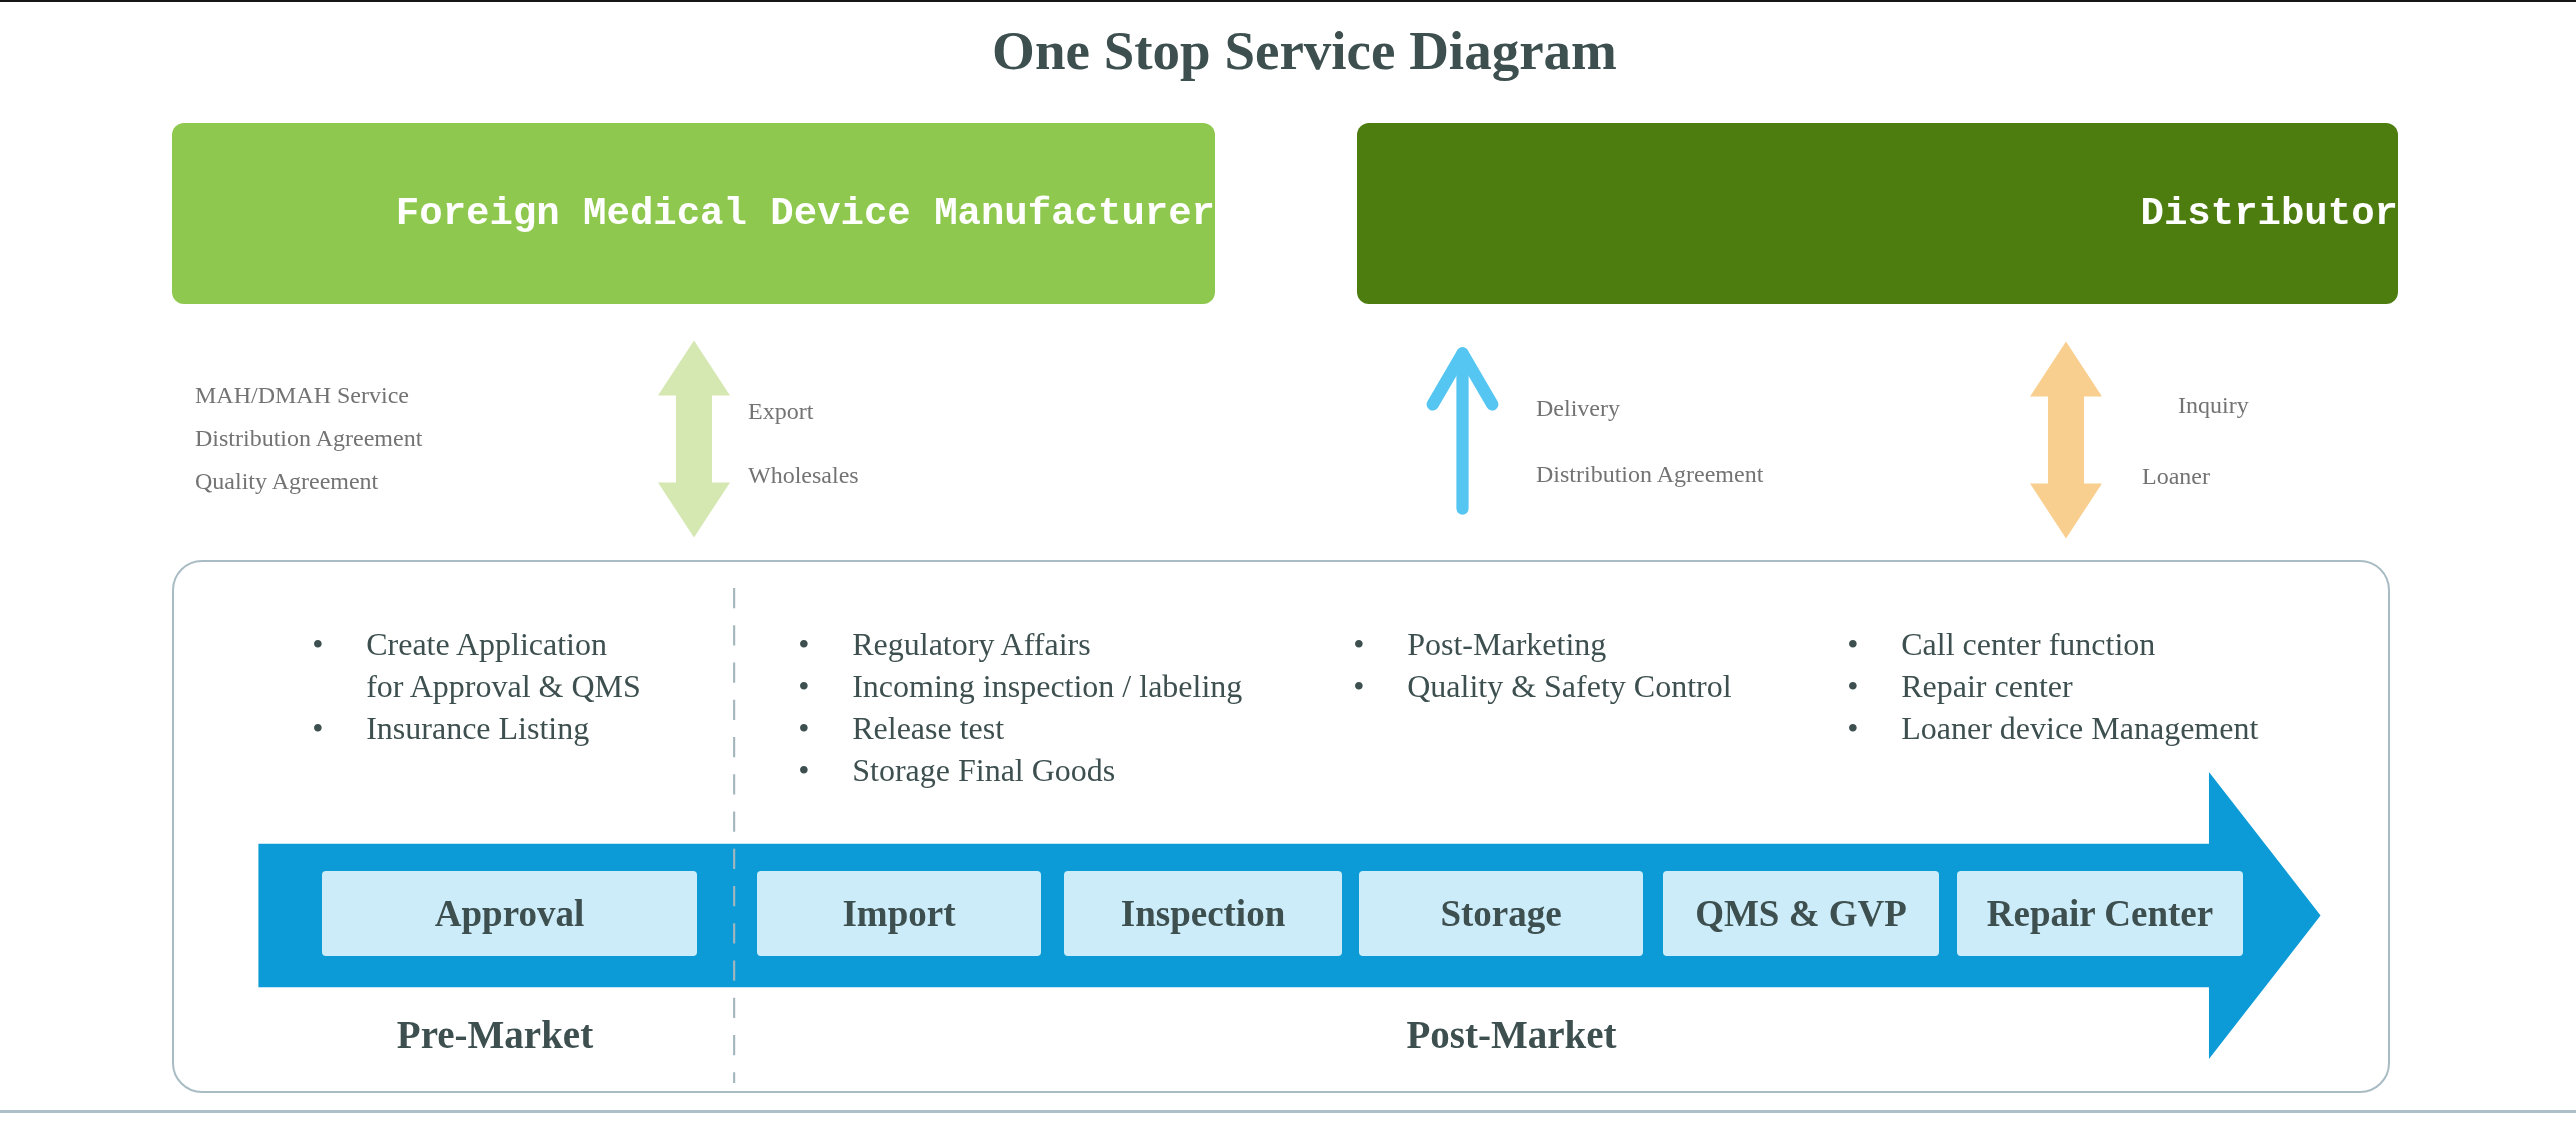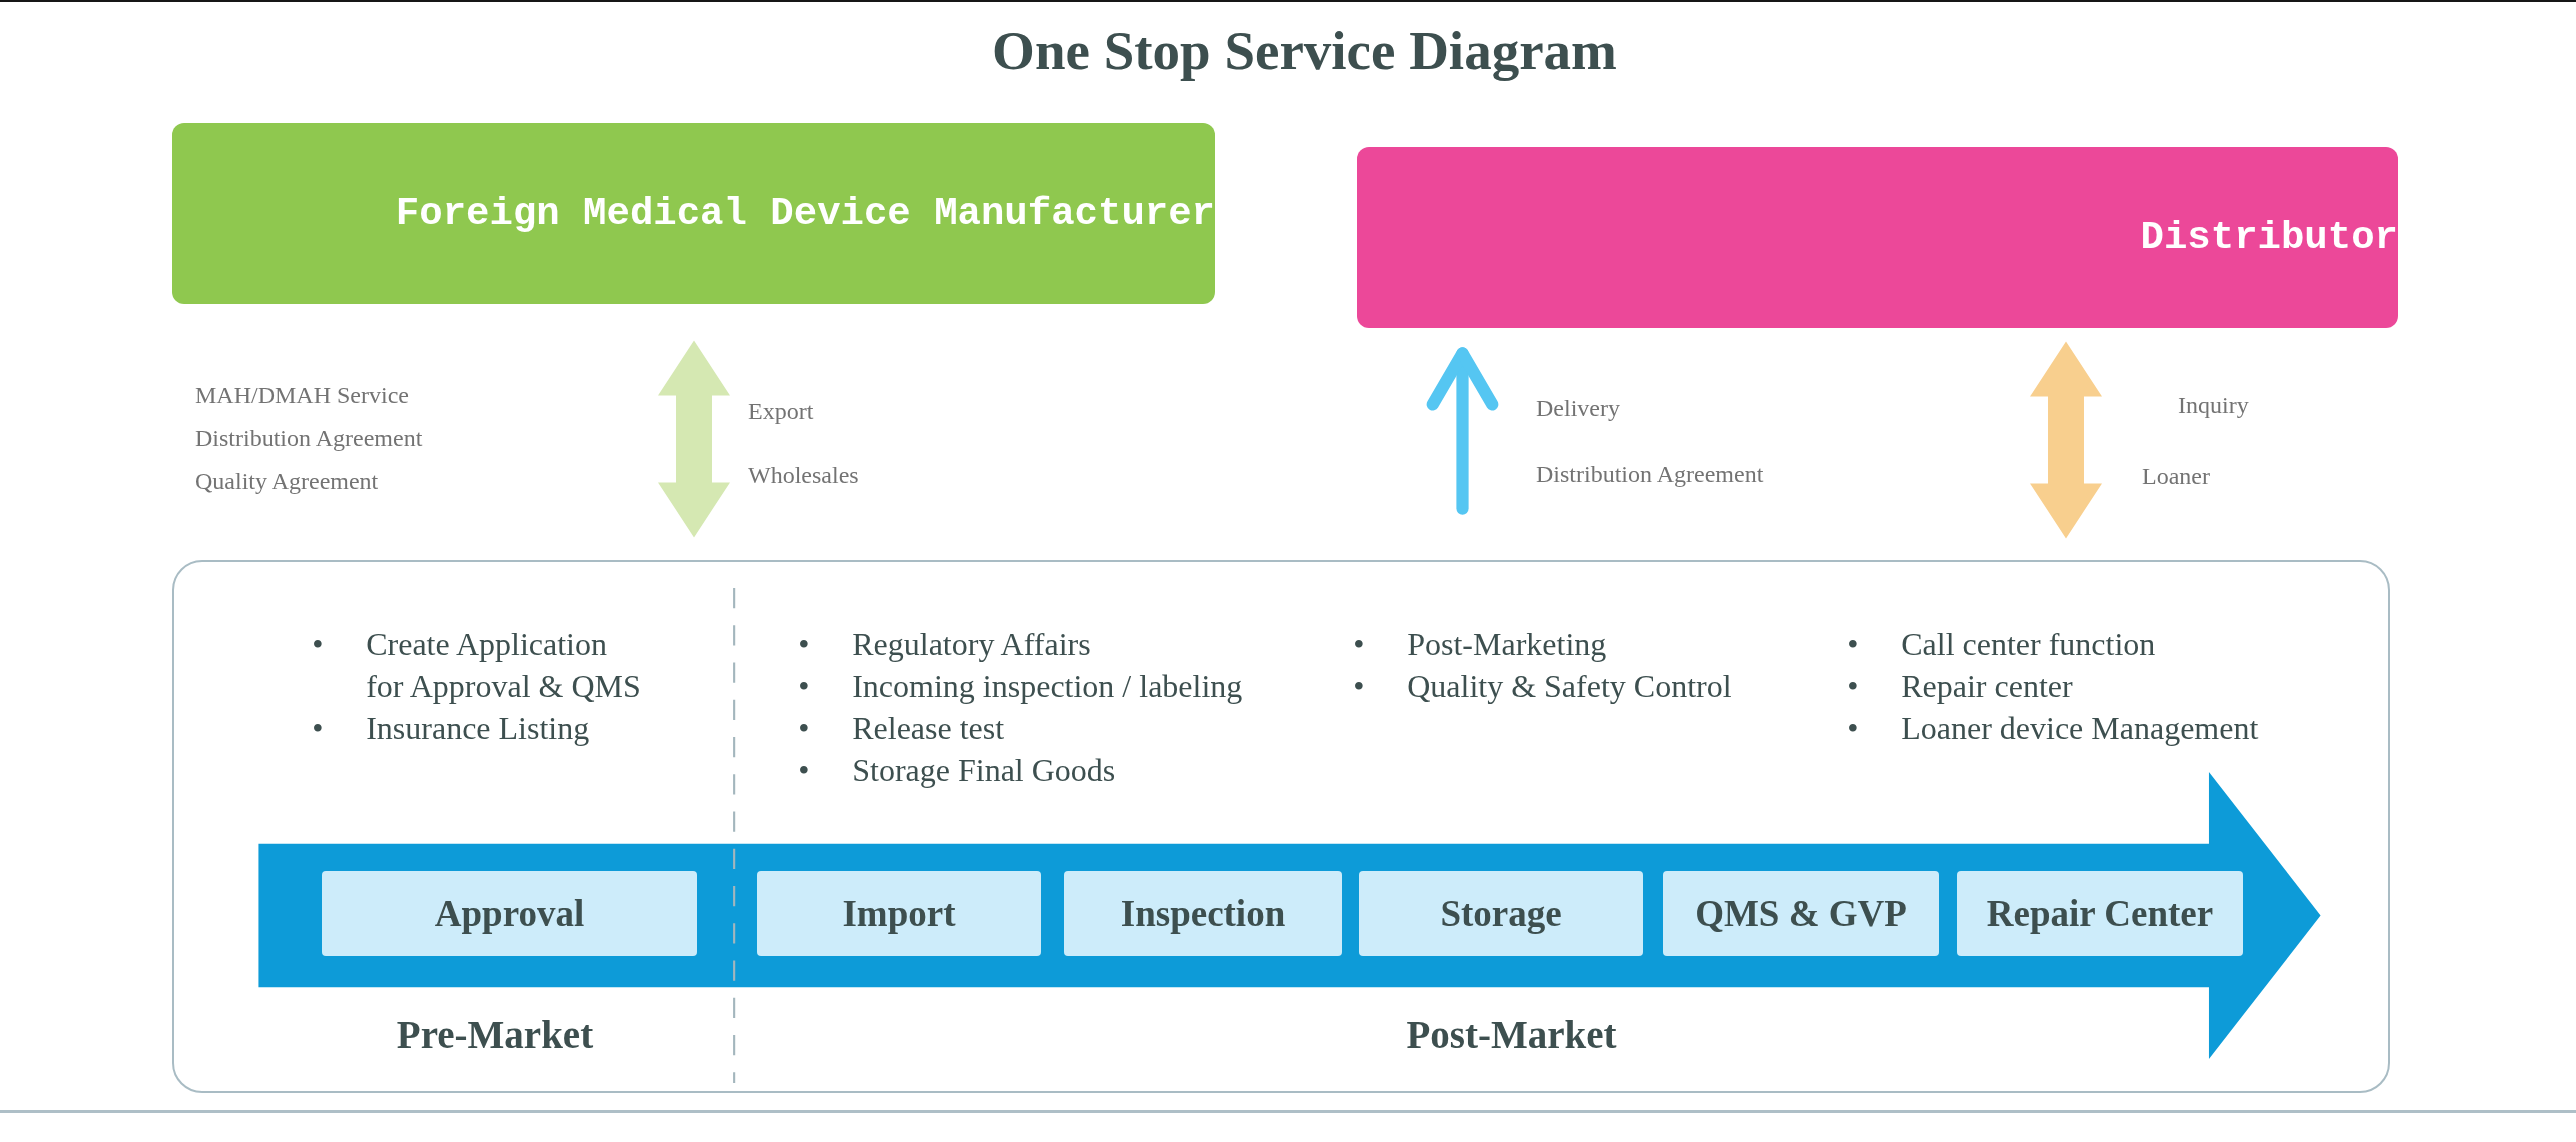--- a/index.html
+++ b/index.html
@@ -32,21 +32,21 @@
 
 <div class="stage">
 
   <div class="edge-top"></div>
 
   <div class="title">One Stop Service Diagram</div>
 
   <div class="actor actor-green" style="background-color: rgb(143, 200, 79);">
     <span>Foreign Medical Device Manufacturer</span>
   </div>
-  <div class="actor actor-orange" style="background-color: #ec4899; margin-top: 24px;">
+  <div class="actor actor-orange" style="background-color: #4d7c0f;">
     <span>Distributor</span>
   </div>
 
   <div class="note" style="left:195px;top:374px;">
     <div>MAH/DMAH Service</div>
     <div>Distribution Agreement</div>
     <div>Quality Agreement</div>
   </div>
 
   <svg class="abs" style="left:658px;top:340px;" width="72" height="198" viewBox="0 0 136 372">

